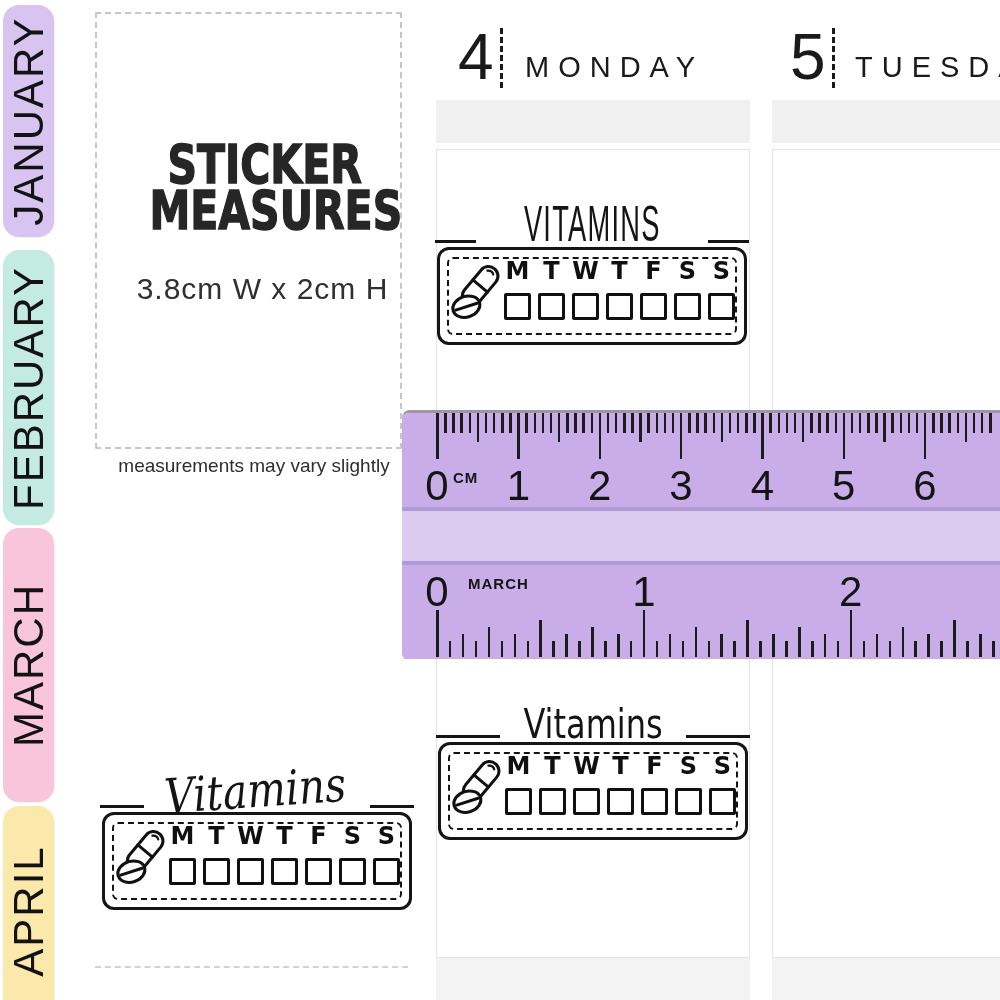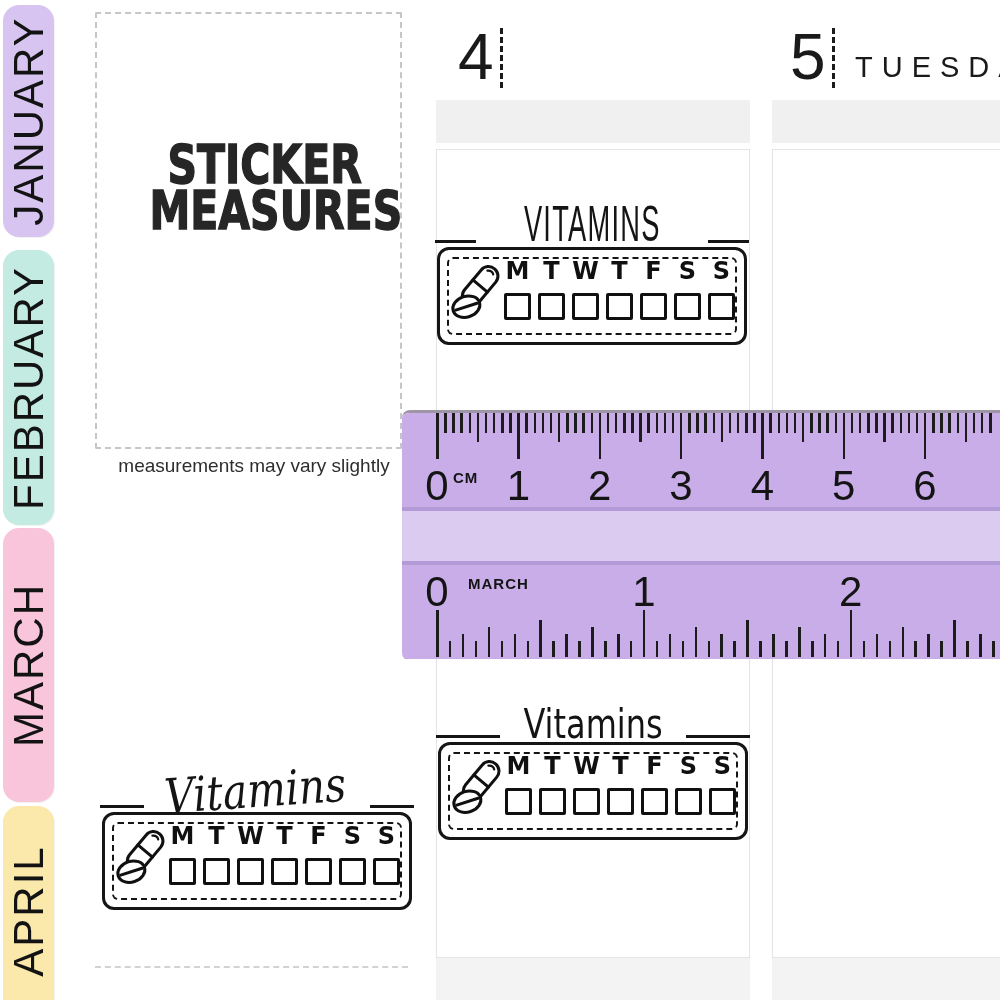--- a/index.html
+++ b/index.html
@@ -108,27 +108,29 @@
 </div>
 <div class="tab" style="top: 806px; height: 210px; background-color: rgb(251, 232, 171);">
   <span class="tab-label">APRIL</span>
 </div>
 
 <div class="measures-box">
   <div class="m-title">
     <div>STICKER</div>
     <div>MEASURES</div>
   </div>
+  <div class="m-size">3.8cm W x 2cm H</div>
 </div>
 <div class="m-note">measurements may vary slightly</div>
 <div class="cut-line"></div>
 
 <div class="col" style="left:436px;">
   <span class="col-head-num" style="left:22px;">4</span>
   <span class="col-head-divider" style="left:64px;"></span>
+  <span class="col-head-day" style="left:89px;">MONDAY</span>
   <div class="col-topbar"></div>
   <div class="col-body"></div>
   <div class="col-foot"></div>
 </div>
 <div class="col" style="left:772px;">
   <span class="col-head-num" style="left:18px;">5</span>
   <span class="col-head-divider" style="left:60px;"></span>
   <span class="col-head-day" style="left:83px;">TUESDAY</span>
   <div class="col-topbar"></div>
   <div class="col-body"></div>

